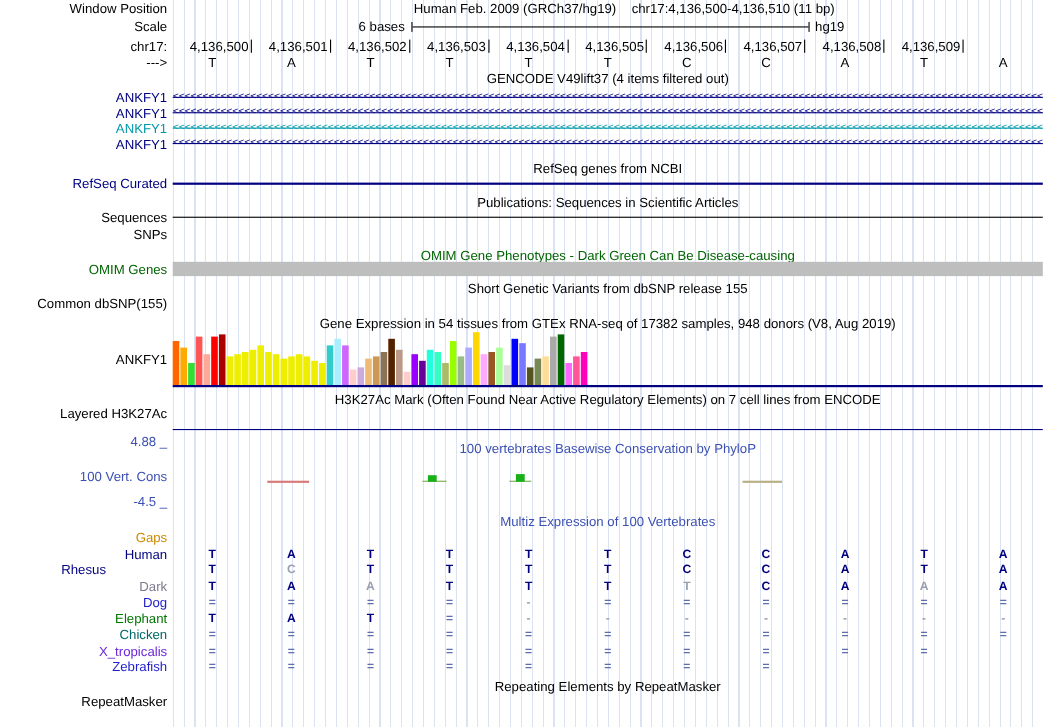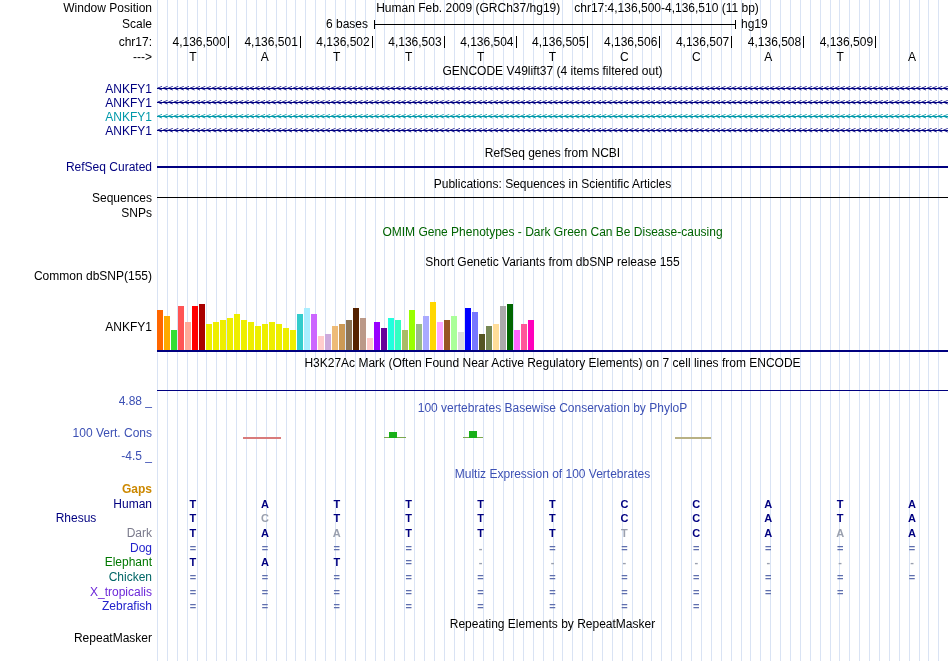--- a/index.html
+++ b/index.html
@@ -156,28 +156,35 @@
     <span class="hline" style="top:6px;height:1px;background:#000"></span>
   </div>
 
   <div class="row" style="top:206px">
     <span class="lbl">SNPs</span>
   </div>
 
   <div class="row" style="top:225px">
     <span class="ctitle green">OMIM Gene Phenotypes - Dark Green Can Be Disease-causing</span>
   </div>
+  <div class="row" style="top:238px">
+    <span class="lbl green">OMIM Genes</span>
+    <span class="omimbar" id="omim-bar" style="background: rgb(190, 190, 190);"></span>
+  </div>
 
   <div class="row" style="top:255px">
     <span class="ctitle">Short Genetic Variants from dbSNP release 155</span>
   </div>
   <div class="row" style="top:269px">
     <span class="lbl">Common dbSNP(155)</span>
   </div>
 
+  <div class="row" style="top:287px">
+    <span class="ctitle">Gene Expression in 54 tissues from GTEx RNA-seq of 17382 samples, 948 donors (V8, Aug 2019)</span>
+  </div>
   <div class="row" style="top:320px">
     <span class="lbl">ANKFY1</span>
   </div>
   <div id="gtex-bars">
       <div class="gtex-bar" style="height: 40px; background: rgb(255, 102, 0);"></div>
       <div class="gtex-bar" style="height: 34px; background: rgb(255, 170, 0);"></div>
       <div class="gtex-bar" style="height: 20px; background: rgb(51, 221, 51);"></div>
       <div class="gtex-bar" style="height: 44px; background: rgb(255, 85, 85);"></div>
       <div class="gtex-bar" style="height: 28px; background: rgb(255, 170, 153);"></div>
       <div class="gtex-bar" style="height: 44px; background: rgb(255, 0, 0);"></div>
@@ -228,20 +235,23 @@
       <div class="gtex-bar" style="height: 46px; background: rgb(0, 102, 0);"></div>
       <div class="gtex-bar" style="height: 20px; background: rgb(255, 102, 255);"></div>
       <div class="gtex-bar" style="height: 26px; background: rgb(255, 85, 153);"></div>
       <div class="gtex-bar" style="height: 30px; background: rgb(255, 0, 187);"></div>
     </div>
   <div class="hline" style="top:350px;height:2px;background:#000080"></div>
 
   <div class="row" style="top:356px">
     <span class="ctitle">H3K27Ac Mark (Often Found Near Active Regulatory Elements) on 7 cell lines from ENCODE</span>
   </div>
+  <div class="row" style="top:369px">
+    <span class="lbl">Layered H3K27Ac</span>
+  </div>
   <div class="hline" style="top:390px;height:1px;background:#000080"></div>
 
   <div class="row" style="top:394px">
     <span class="lbl blue">4.88 _</span>
   </div>
   <div class="row" style="top:401px">
     <span class="ctitle blue">100 vertebrates Basewise Conservation by PhyloP</span>
   </div>
   <div class="row" style="top:426px">
     <span class="lbl blue">100 Vert. Cons</span>
@@ -255,21 +265,21 @@
       <div class="mark" style="left: 389px; top: 432px; width: 8px; height: 6px; background: rgb(24, 176, 24);"></div>
       <div class="mark" style="left: 463px; top: 437px; width: 20px; height: 1px; background: rgb(122, 168, 79);"></div>
       <div class="mark" style="left: 469px; top: 431px; width: 8px; height: 7px; background: rgb(24, 176, 24);"></div>
       <div class="mark" style="left: 675px; top: 437px; width: 36px; height: 2px; background: rgb(184, 177, 132);"></div>
     </div>
 
   <div class="row" style="top:467px">
     <span class="ctitle blue">Multiz Expression of 100 Vertebrates</span>
   </div>
   <div id="multiz-rows">
-      <div class="mz-row" style="top: 482px; font-weight: bold;">
+      <div class="mz-row" style="top: 482px;">
         <div class="mz-lbl" style="color: rgb(204, 136, 0);">Gaps</div>
       </div>
       <div class="mz-row" style="top: 496.66px;">
         <div class="mz-lbl" style="color: rgb(0, 0, 128);">Human</div>
         <div class="mz-cell" style="left: 157px; width: 71.9091px; color: rgb(0, 0, 128);">T</div>
         <div class="mz-cell" style="left: 228.909px; width: 71.9091px; color: rgb(0, 0, 128);">A</div>
         <div class="mz-cell" style="left: 300.818px; width: 71.9091px; color: rgb(0, 0, 128);">T</div>
         <div class="mz-cell" style="left: 372.727px; width: 71.9091px; color: rgb(0, 0, 128);">T</div>
         <div class="mz-cell" style="left: 444.636px; width: 71.9091px; color: rgb(0, 0, 128);">T</div>
         <div class="mz-cell" style="left: 516.545px; width: 71.9091px; color: rgb(0, 0, 128);">T</div>

